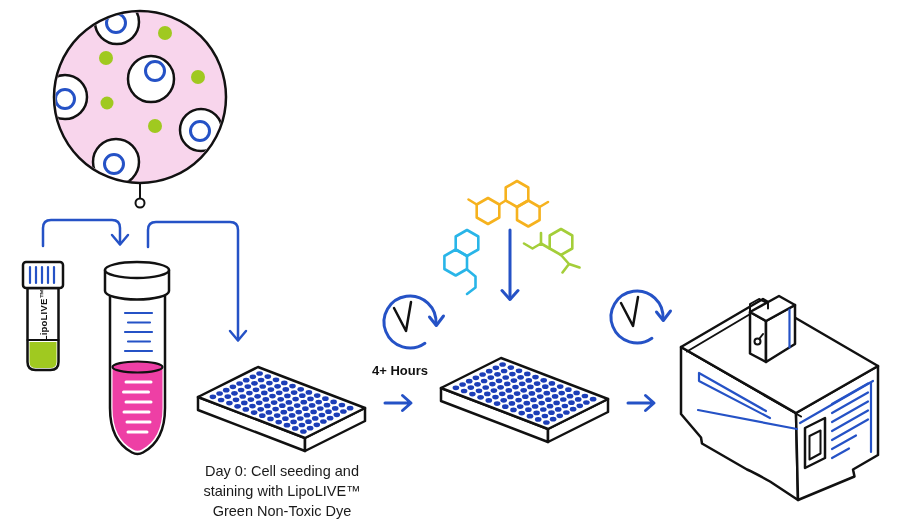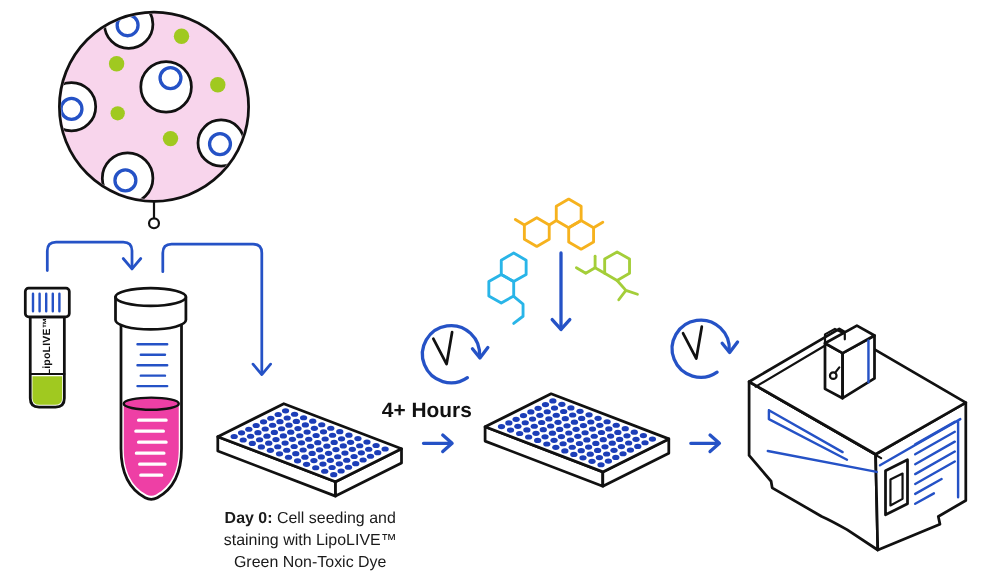--- a/index.html
+++ b/index.html
@@ -18,23 +18,23 @@
   .grn{fill:var(--green);stroke:none;}
   .pinkfill{fill:var(--pink);}
   .magfill{fill:var(--magenta);stroke:none;}
   .magln{fill:var(--magenta);stroke:var(--ink);stroke-width:2.2;}
   .whdash{fill:none;stroke:#fff;stroke-width:3;stroke-linecap:round;}
   .mol-y{fill:none;stroke:var(--yellow);stroke-width:2.6;stroke-linecap:round;stroke-linejoin:round;}
   .mol-c{fill:none;stroke:var(--cyan);stroke-width:2.6;stroke-linecap:round;stroke-linejoin:round;}
   .mol-g{fill:none;stroke:var(--molgreen);stroke-width:2.6;stroke-linecap:round;stroke-linejoin:round;}
   
   .caption{position:absolute;text-align:center;font-size:14.5px;line-height:20px;color:var(--text);}
-  .caption b{font-weight:700;}
-  .hours{position:absolute;left:328px;top:363px;width:120px;text-align:center;
-         font-size:19px;font-weight:700;color:var(--ink);}
+  .caption b{font-weight:400;}
+  .hours{position:absolute;left:340px;top:363px;width:120px;text-align:center;
+         font-size:13px;font-weight:700;color:var(--ink);}
   .vial-label{position:absolute;left:43px;top:315px;transform:translate(-50%,-50%) rotate(-90deg);
          font-size:9.5px;font-weight:700;color:var(--ink);white-space:nowrap;letter-spacing:.2px;}
 </style>
 </head>
 <body>
 
 <div class="canvas">
 
 <svg width="913" height="532" viewBox="0 0 913 532">
   <defs>

